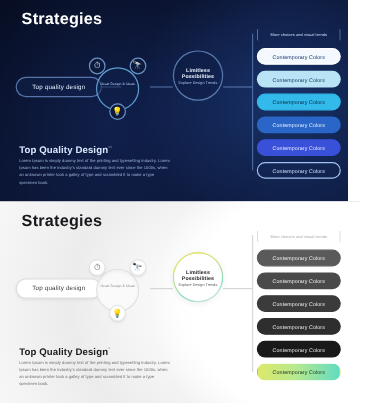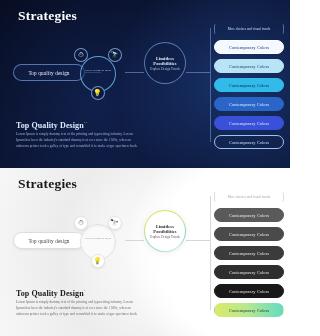--- a/index.html
+++ b/index.html
@@ -1,15 +1,15 @@
 <!DOCTYPE html>
 <html><head>
 <meta charset="utf-8">
 <style>
-  * { margin:0; padding:0; box-sizing:border-box;font-family:Liberation Serif, serif; }
+  * { margin:0; padding:0; box-sizing:border-box; }
   html,body { width:300px; height:336px; }
   body {
     font-family:"Liberation Sans", sans-serif;
     background:#ffffff;
     overflow:hidden;
   }
   .slide { position:relative; width:300px; height:168px; overflow:hidden; }
 
   
   .dark {

